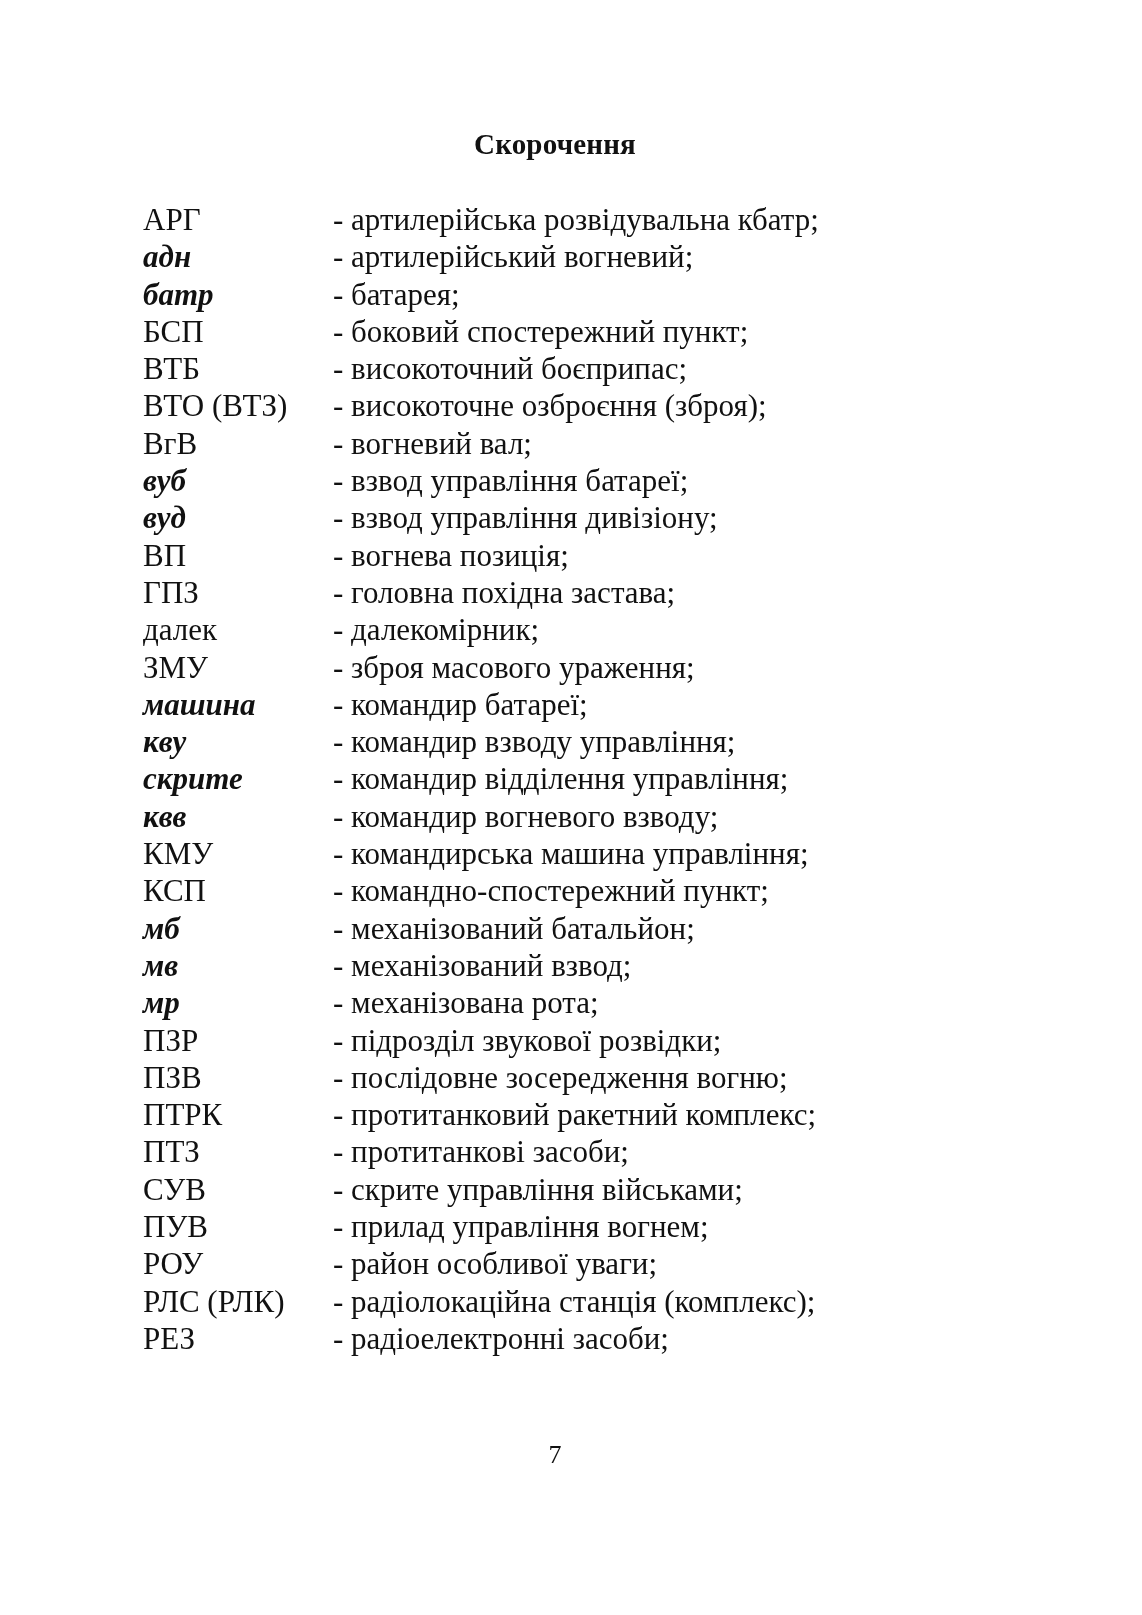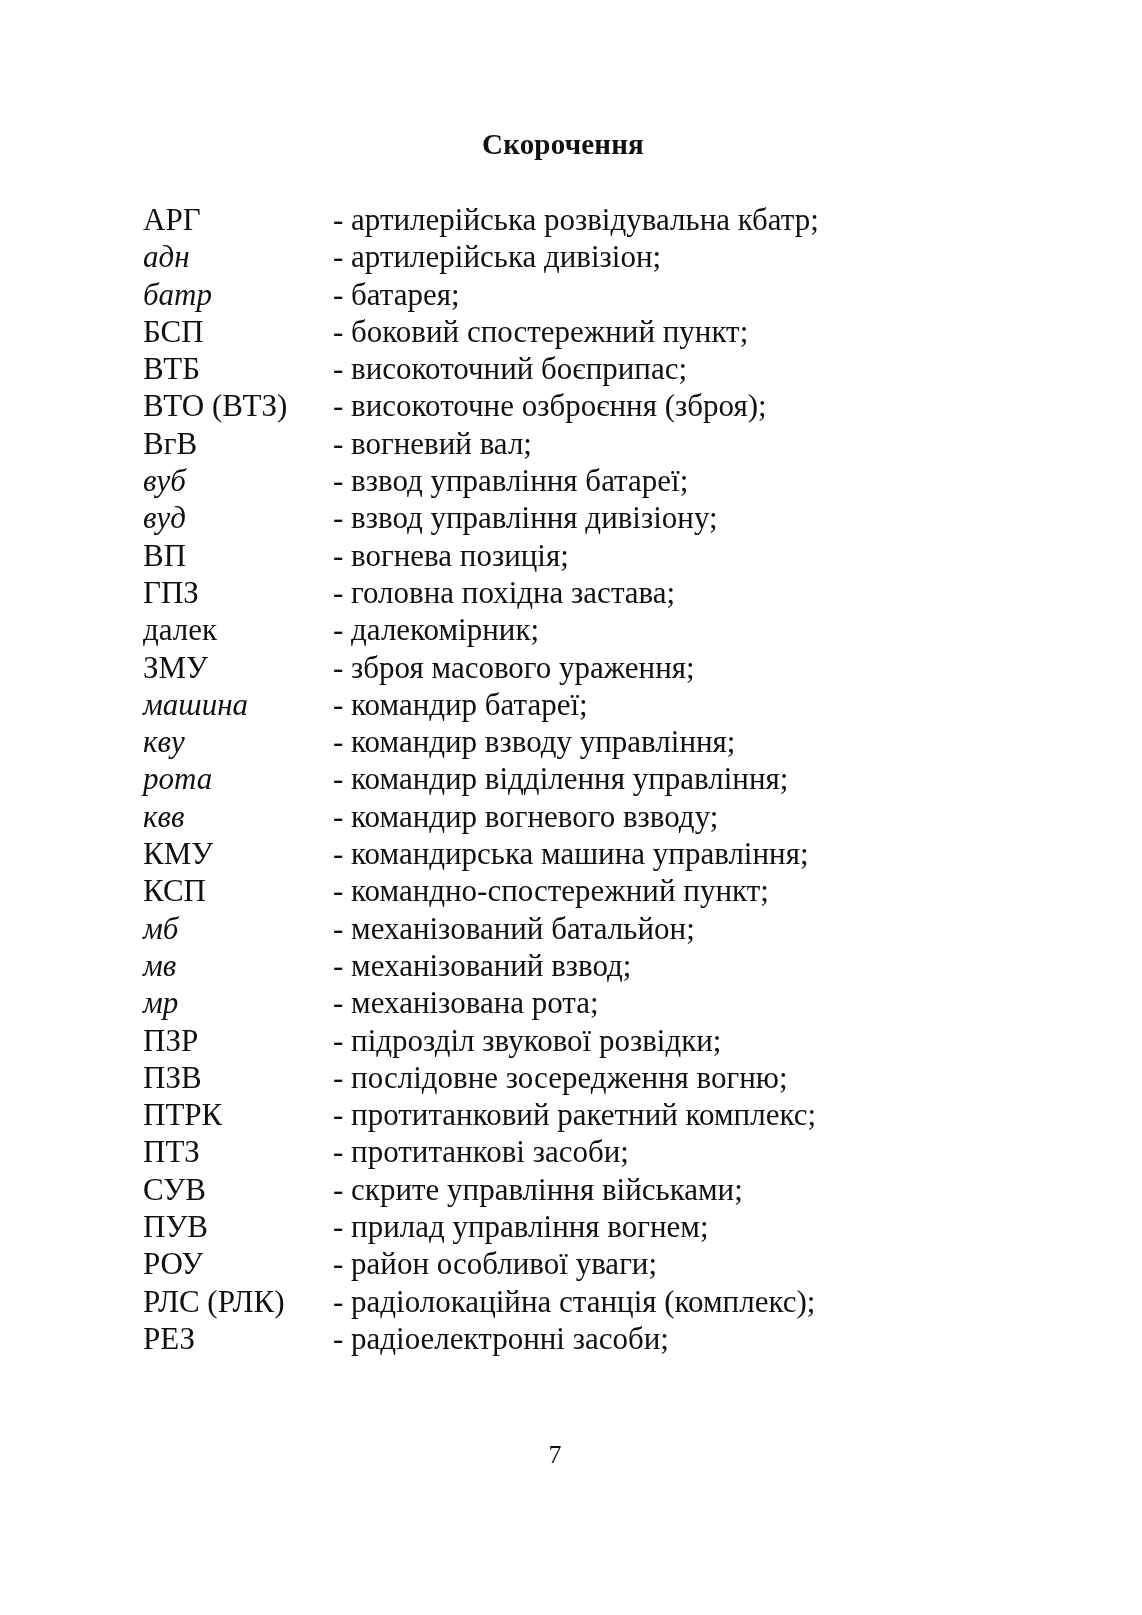--- a/index.html
+++ b/index.html
@@ -18,21 +18,21 @@
     .page {
       position: absolute;
       left: 0; top: 0;
       width: 1142px;
       height: 1615px;
       background: #ffffff;
     }
     .title {
       position: absolute;
       top: 128px;
-      left: 8px;
+      left: 0;
       width: 1110px;
       text-align: center;
       font-size: 29px;
       font-weight: bold;
       letter-spacing: 0.2px;
     }
     .list {
       position: absolute;
       top: 201px;
       left: 143px;
@@ -45,21 +45,21 @@
       white-space: nowrap;
       position: relative;
     }
     .abbr {
       position: absolute;
       left: 0;
       top: 0;
     }
     .abbr.bi {
       font-style: italic;
-      font-weight: normal;
+      font-weight: bold;
     }
     .abbr.i {
       font-weight: normal;
     }
     .desc {
       position: absolute;
       left: 190px;
       top: 0;
     }
     .page-number {
@@ -77,21 +77,21 @@
 <div class="page">
   <div class="title">Скорочення</div>
 
   <div class="list">
     <div class="row">
         <span class="abbr">АРГ</span>
         <span class="desc">- артилерійська розвідувальна кбатр;</span>
       </div>
     <div class="row">
         <span class="abbr bi">адн</span>
-        <span class="desc">- артилерійська дивізіон;</span>
+        <span class="desc">- артилерійський вогневий;</span>
       </div>
     <div class="row">
         <span class="abbr bi">батр</span>
         <span class="desc">- батарея;</span>
       </div>
     <div class="row">
         <span class="abbr">БСП</span>
         <span class="desc">- боковий спостережний пункт;</span>
       </div>
     <div class="row">
@@ -132,21 +132,21 @@
       </div>
     <div class="row">
         <span class="abbr bi">машина</span>
         <span class="desc">- командир батареї;</span>
       </div>
     <div class="row">
         <span class="abbr bi">кву</span>
         <span class="desc">- командир взводу управління;</span>
       </div>
     <div class="row">
-        <span class="abbr bi">рота</span>
+        <span class="abbr bi">скрите</span>
         <span class="desc">- командир відділення управління;</span>
       </div>
     <div class="row">
         <span class="abbr bi">квв</span>
         <span class="desc">- командир вогневого взводу;</span>
       </div>
     <div class="row">
         <span class="abbr">КМУ</span>
         <span class="desc">- командирська машина управління;</span>
       </div>

